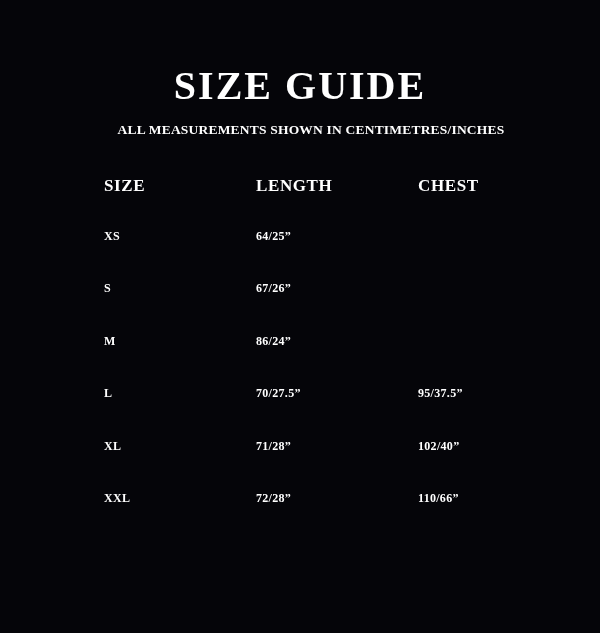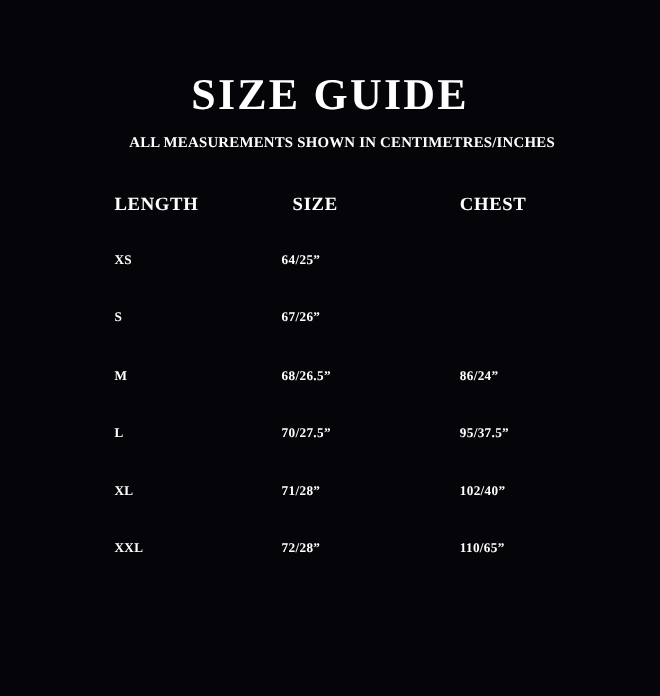--- a/index.html
+++ b/index.html
@@ -81,53 +81,52 @@
 
 <div class="page">
 
   <div class="title">SIZE GUIDE</div>
 
   <div class="subtitle">ALL MEASUREMENTS SHOWN IN CENTIMETRES/INCHES</div>
 
   <div class="table">
 
     <div class="row header-row">
+      <div class="cell c-size">SIZE</div>
       <div class="cell c-length">LENGTH</div>
-      <div class="cell c-size">SIZE</div>
       <div class="cell c-chest">CHEST</div>
     </div>
 
     <div class="row data-row">
       <div class="cell c-size">XS</div>
       <div class="cell c-length">64/25”</div>
     </div>
 
     <div class="row data-row">
       <div class="cell c-size">S</div>
       <div class="cell c-length">67/26”</div>
     </div>
 
     <div class="row data-row">
       <div class="cell c-size">M</div>
-      <div class="cell c-length">68/26.5”</div>
       <div class="cell c-chest">86/24”</div>
     </div>
 
     <div class="row data-row">
       <div class="cell c-size">L</div>
       <div class="cell c-length">70/27.5”</div>
       <div class="cell c-chest">95/37.5”</div>
     </div>
 
     <div class="row data-row">
       <div class="cell c-size">XL</div>
       <div class="cell c-length">71/28”</div>
       <div class="cell c-chest">102/40”</div>
     </div>
 
     <div class="row data-row">
       <div class="cell c-size">XXL</div>
       <div class="cell c-length">72/28”</div>
-      <div class="cell c-chest">110/65”</div>
+      <div class="cell c-chest">110/66”</div>
     </div>
 
   </div>
 </div>
 
 </body></html>

